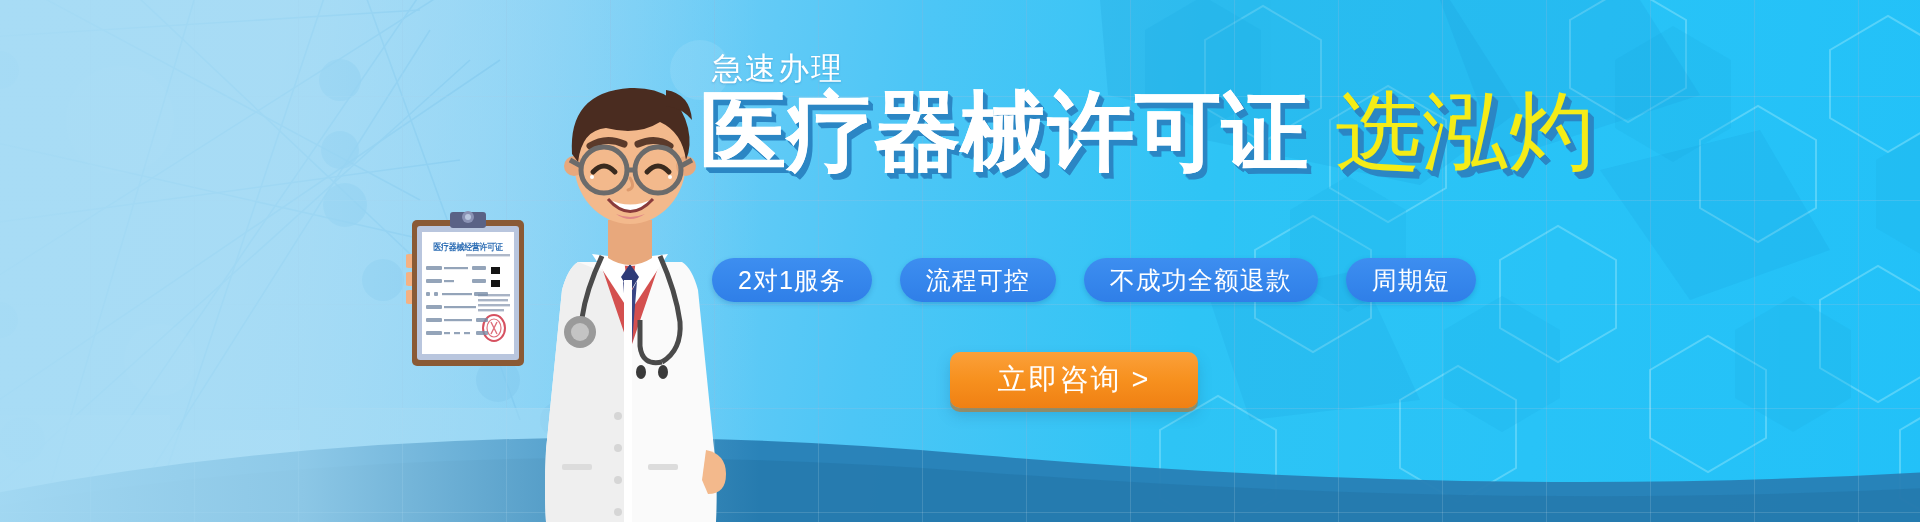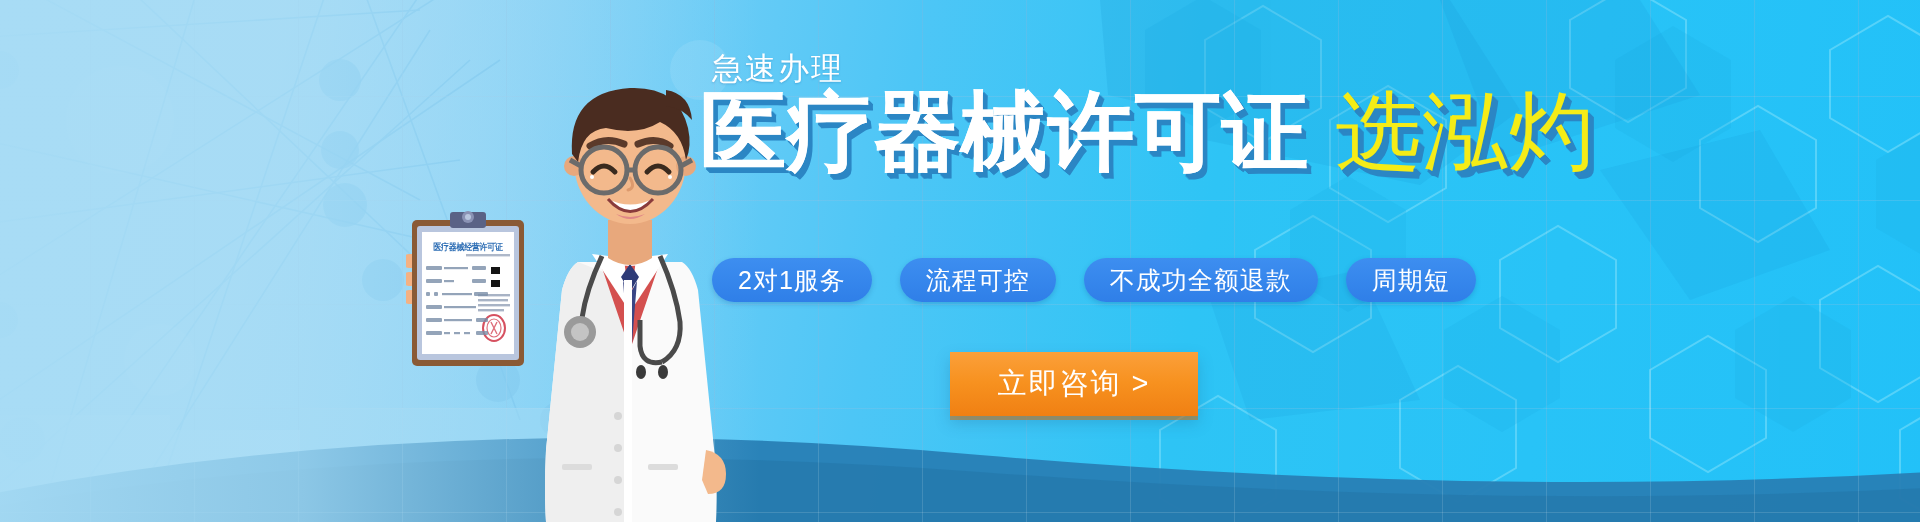--- a/index.html
+++ b/index.html
@@ -79,21 +79,21 @@
     height:44px; padding:0 26px; border-radius:24px;
     background:linear-gradient(180deg,#3d8ef0 0%,#2f7fe8 100%);
     color:#ffffff; font-size:25px; font-weight:400;
     display:flex; align-items:center; justify-content:center;
     box-shadow:0 2px 5px rgba(25,80,150,.25);
     letter-spacing:1px;
   }
 
   .cta{
     position:absolute; left:950px; top:352px;
-    width:248px; height:64px; border-radius:0;
+    width:248px; height:56px; border-radius:10px;
     background:linear-gradient(180deg,#fba03a 0%,#f7911f 48%,#f08013 100%);
     color:#ffffff; font-size:29px; letter-spacing:2px;
     display:flex; align-items:center; justify-content:center;
     box-shadow:0 4px 0 rgba(215,110,10,.55), 0 7px 14px rgba(30,90,140,.25);
     cursor:pointer; border:none;
     font-family:"Liberation Sans","DejaVu Sans",sans-serif;
   }
 
   
   .doctor{ position:absolute; left:520px; top:50px; width:220px; height:472px; }

